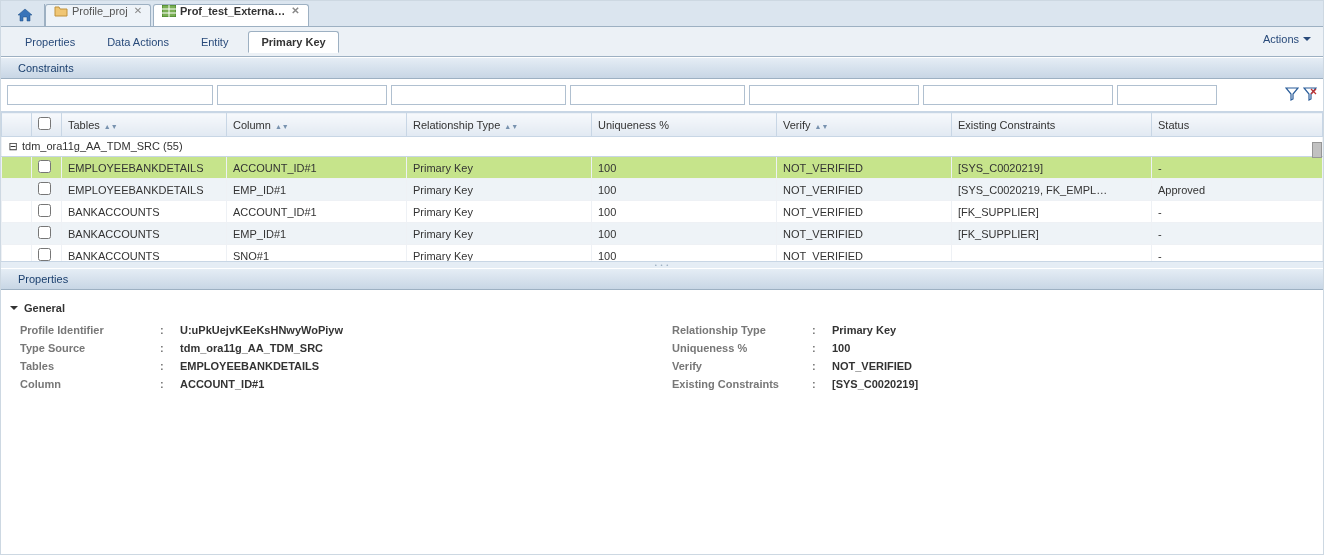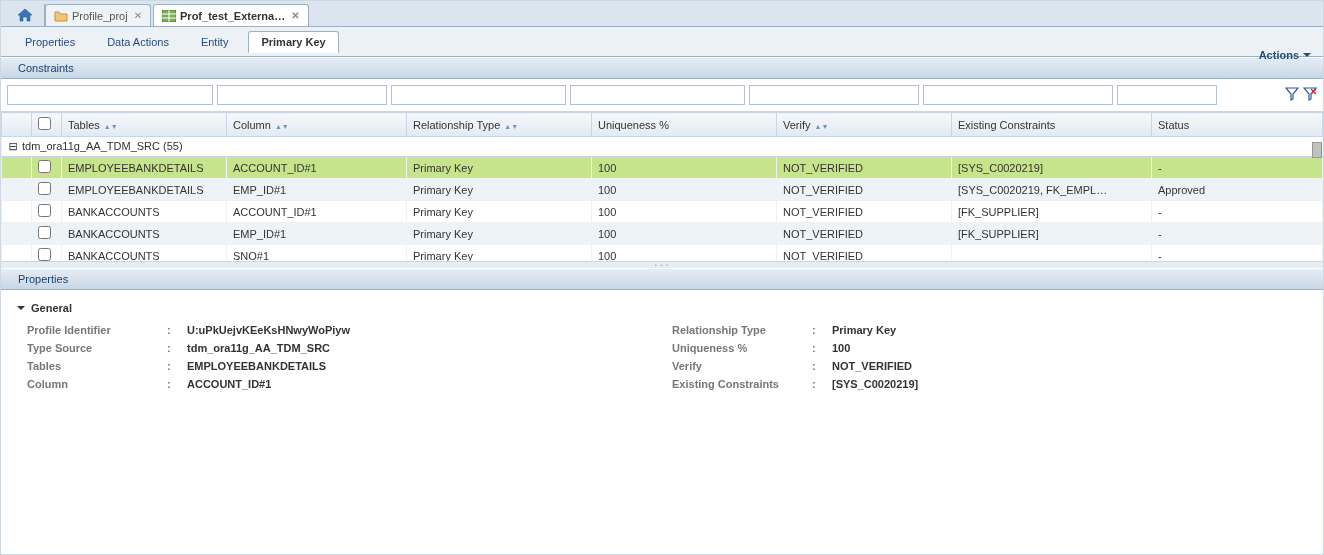--- a/index.html
+++ b/index.html
@@ -25,21 +25,21 @@
     width: 40px;
     height: 22px;
     display:flex;
     align-items:center;
     justify-content:center;
     color:#2a5d9a;
     border-right:1px solid #9db0c2;
   }
   .doc-tab {
     display: flex;
-    align-items: center;
+    align-items: flex-start;
     height: 22px;
     padding: 0 8px;
     border: 1px solid #9db0c2;
     border-bottom: none;
     background: #eef3f8;
     margin-right: 2px;
     border-radius: 3px 3px 0 0;
     color: #555;
     max-width: 200px;
   }
@@ -74,25 +74,24 @@
     border: 1px solid #9db0c2;
     border-bottom: 1px solid #fff;
     border-radius: 3px 3px 0 0;
     font-weight: bold;
     color: #333;
     margin-bottom: -1px;
   }
   .actions-menu {
     position: absolute;
     right: 12px;
-    top: 22px;
+    top: 6px;
     color: #284a7a;
     cursor: pointer;
     display:flex;
-    font-weight:bold;
   }
   .actions-menu::after {
     content: "";
     border: 4px solid transparent;
     border-top-color: #284a7a;
     margin-left: 4px;
     margin-top:4px;
   }
 
   
@@ -172,21 +171,21 @@
     background:#e5edf5;
     cursor: row-resize;
     text-align:center;
     color:#9db0c2;
     font-size:6px;
     line-height:6px;
     letter-spacing:1px;
   }
 
   
-  .properties-body { padding:12px 16px; }
+  .properties-body { padding:12px 9px; }
   .collapsible-title {
     font-weight:bold;
     color:#333;
     display:flex;
     align-items:center;
     margin-bottom:10px;
     cursor:pointer;
   }
   .collapsible-title::before {
     content:"";

